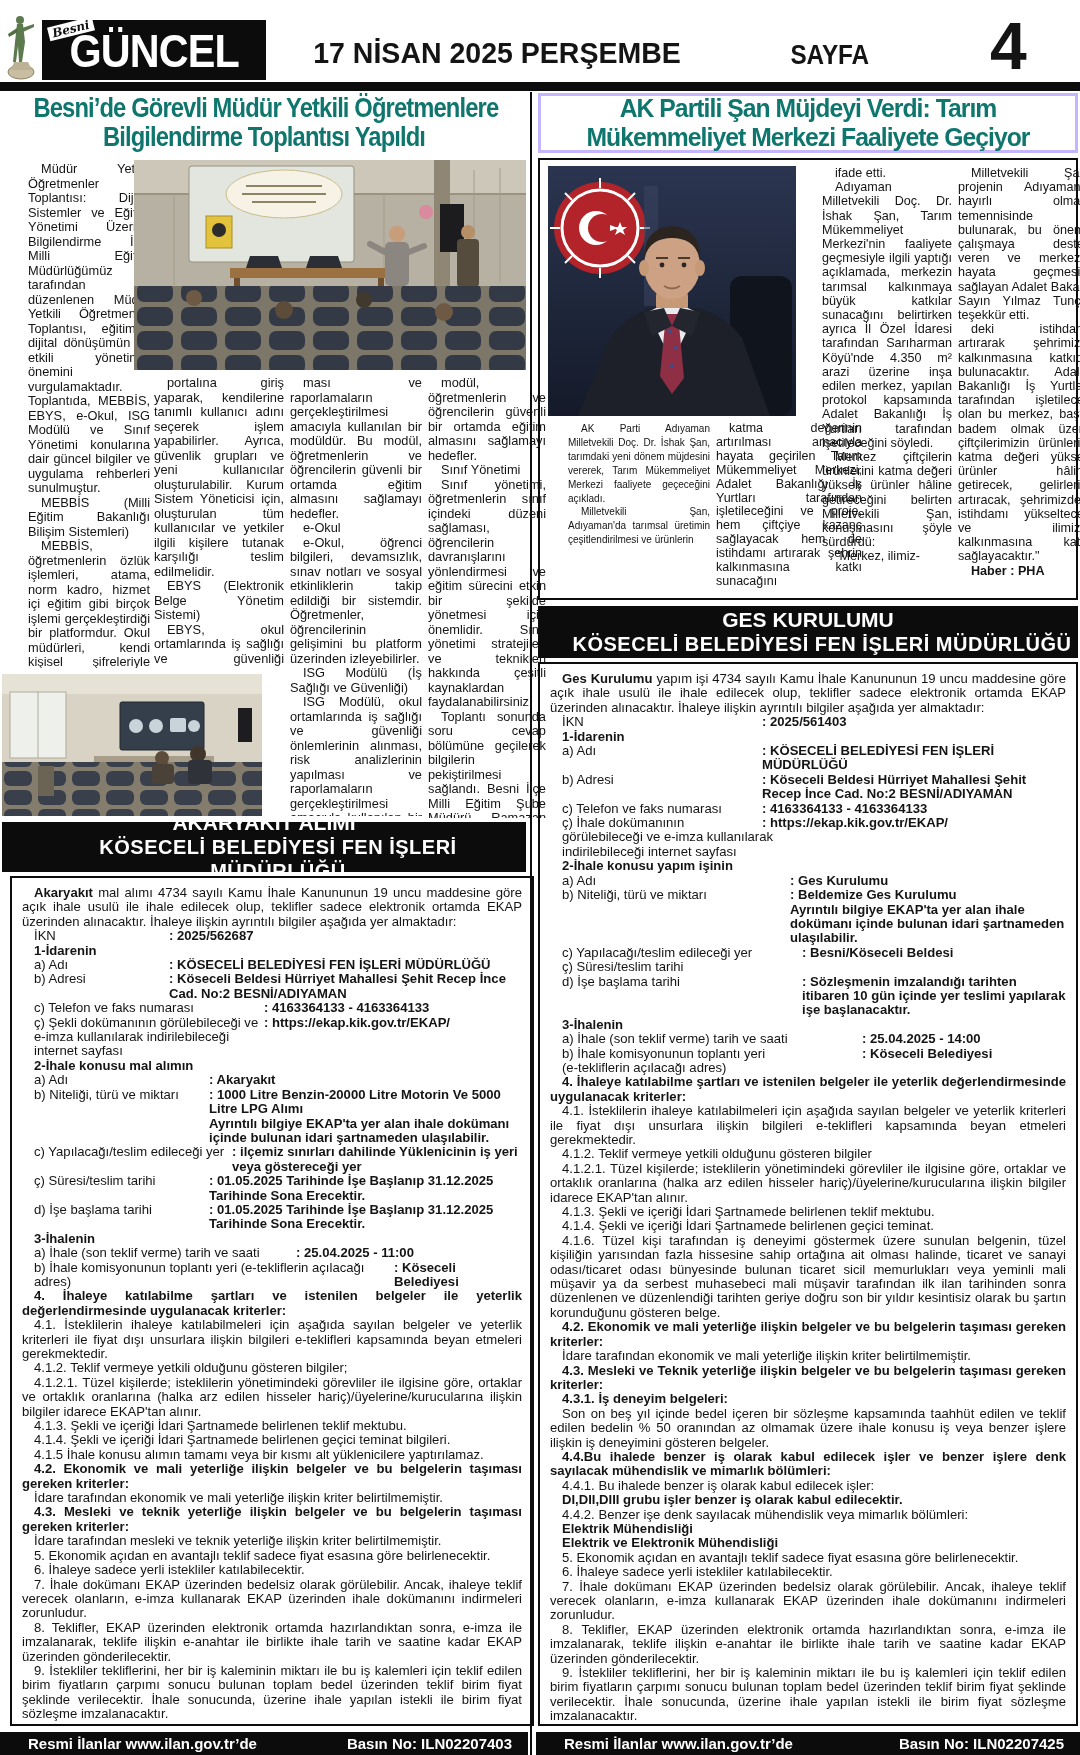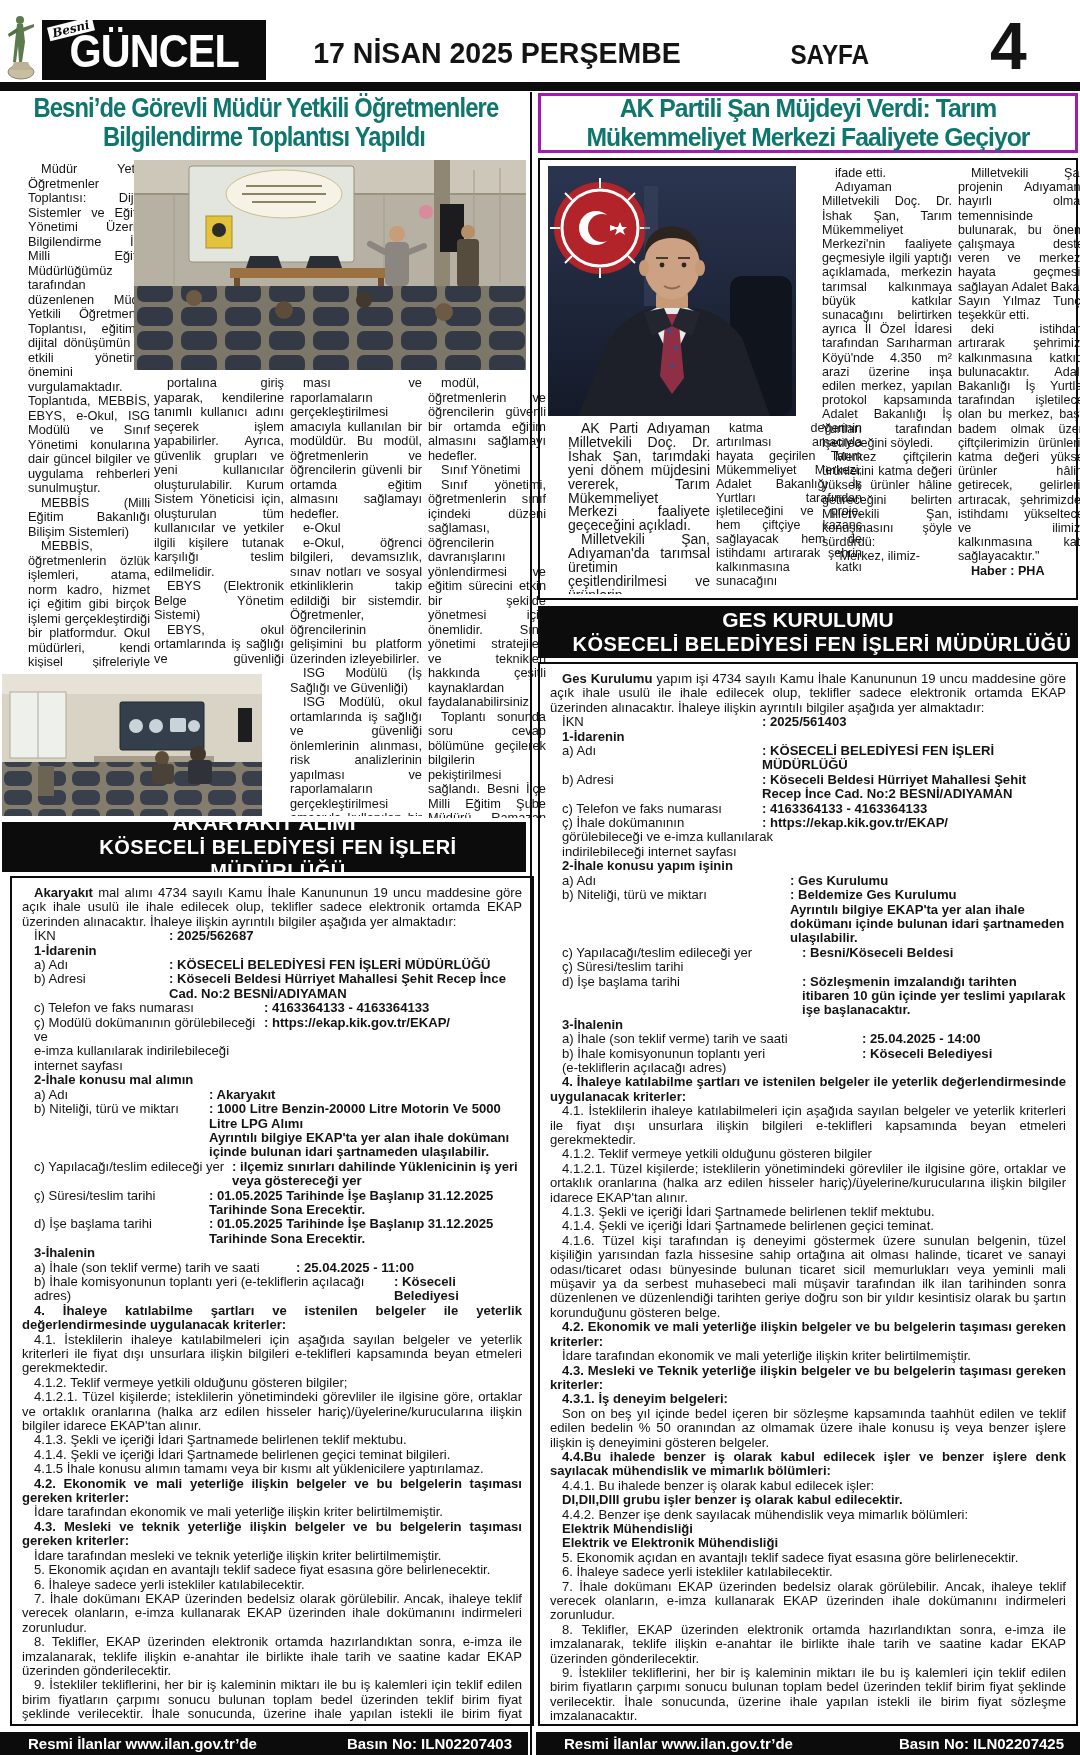--- a/index.html
+++ b/index.html
@@ -19,21 +19,21 @@
                 font-size:30px;letter-spacing:0;transform:scaleX(.95);white-space:nowrap;}
   .sayfa{left:786px;top:40px;font-weight:700;font-size:27px;transform:scaleX(.9);}
   .pagenum{left:990px;top:8px;font-weight:700;font-size:66px;}
   .head-rule{left:0;top:82px;width:1080px;height:9px;background:#0c0c0c;}
   .v-divider{left:530px;top:92px;width:2px;height:1663px;background:#0c0c0c;}
 
   
   .headline{font-weight:700;color:#0f766e;text-align:center;line-height:29px;}
   .headline .hl{white-space:nowrap;letter-spacing:-1px;transform:scaleX(.88);
                 transform-origin:50% 50%;display:block;font-size:27px;}
-  .r-title-box{left:538px;top:93px;width:540px;height:60px;border:3px solid #a21caf;
+  .r-title-box{left:538px;top:93px;width:540px;height:60px;border:3px solid #c4b5fd;
                box-sizing:border-box;display:flex;flex-direction:column;justify-content:center;}
   .r-title-box .hl{font-size:26px;transform:scaleX(.95);}
 
   
   .acol{font-size:12.8px;line-height:14.5px;text-align:justify;overflow:hidden;
         hyphens:auto;margin-left:20px;-webkit-hyphens:auto;}
   .acol p{margin:0;text-indent:13px;}
   .acol p.b{font-weight:700;}
 
   
@@ -216,21 +216,21 @@
         </p>
         <p class="kvrow">
           <span class="kl" style="width: 135px;">b) Adresi</span>
           <span class="vv">: Köseceli Beldesi Hürriyet Mahallesi Şehit Recep İnce Cad. No:2 BESNİ/ADIYAMAN</span>
         </p>
         <p class="kvrow">
           <span class="kl" style="width: 230px;">c) Telefon ve faks numarası</span>
           <span class="vv">: 4163364133 - 4163364133</span>
         </p>
         <p class="kvrow">
-          <span class="kl" style="width: 230px;">ç) Modülü dokümanının görülebileceği ve</span>
+          <span class="kl" style="width: 230px;">ç) Şekli dokümanının görülebileceği ve</span>
           <span class="vv">: https://ekap.kik.gov.tr/EKAP/</span>
         </p>
         <p>e-imza kullanılarak indirilebileceği</p>
         <p> internet sayfası</p>
         <p class="b">2-İhale konusu mal alımın</p>
         <p class="kvrow">
           <span class="kl" style="width: 175px;">a) Adı</span>
           <span class="vv">: Akaryakıt</span>
         </p>
         <p class="kvrow">
@@ -340,21 +340,21 @@
           </g>
         <g fill="#2e2620">
             <circle cx="114" cy="99" r="2.4"></circle>
             <circle cx="136" cy="99" r="2.4"></circle>
           </g>
         <path d="M116,120 Q124,125 132,120" stroke="#8c6a50" stroke-width="2" fill="none"></path>
         <path d="M96,146 L116,142 L124,160 L104,170 Z" fill="#23262f"></path>
         <path d="M152,146 L132,142 L124,160 L144,170 Z" fill="#23262f"></path>
       </svg>
     </div>
-    <div class="abs acol" style="left:8px;top:262px;width:142px;height:172px;font-size:14px;line-height:13.9px;">
+    <div class="abs acol" style="left:8px;top:262px;width:142px;height:172px;font-size:10px;line-height:13.9px;">
         <p>AK Parti Adıyaman Milletvekili Doç. Dr. İshak Şan, tarımdaki yeni dönem müjdesini vererek, Tarım Mükemmeliyet Merkezi faaliyete geçeceğini açıkladı.</p>
         <p>Milletvekili Şan, Adıyaman'da tarımsal üretimin çeşitlendirilmesi ve ürünlerin</p>
       </div>
     <div class="abs acol" style="left:156px;top:262px;width:146px;height:172px;font-size:12.5px;line-height:13.9px;">
         <p>katma değerinin artırılması amacıyla hayata geçirilen Tarım Mükemmeliyet Merkezi, Adalet Bakanlığı İş Yurtları tarafından işletileceğini ve proje, hem çiftçiye kazanç sağlayacak hem de istihdamı artırarak şehrin kalkınmasına katkı sunacağını</p>
       </div>
     <div class="abs acol" style="left:262px;top:6px;width:130px;height:428px;font-size:12.6px;line-height:14.2px;">
         <p>ifade etti.</p>
         <p>Adıyaman Milletvekili Doç. Dr. İshak Şan, Tarım Mükemmeliyet Merkezi'nin faaliyete geçmesiyle ilgili yaptığı açıklamada, merkezin tarımsal kalkınmaya büyük katkılar sunacağını belirtirken ayrıca İl Özel İdaresi tarafından Sarıharman Köyü'nde 4.350 m² arazi üzerine inşa edilen merkez, yapılan protokol kapsamında Adalet Bakanlığı İş Yurtları tarafından işetileceğini söyledi.</p>
         <p>Merkez çiftçilerin ürünlerini katma değeri yüksek ürünler hâline getireceğini belirten Milletvekili Şan, konuşmasını şöyle sürdürdü:</p>

